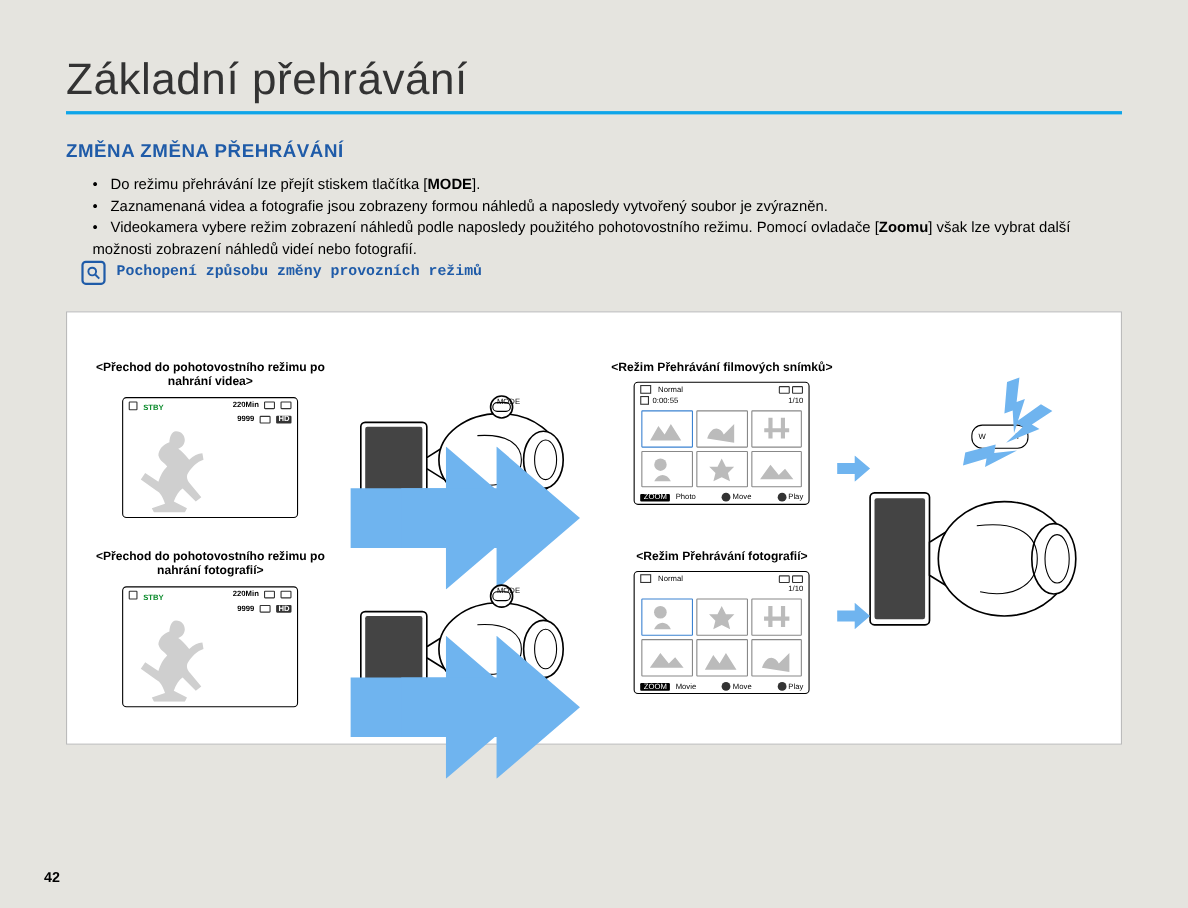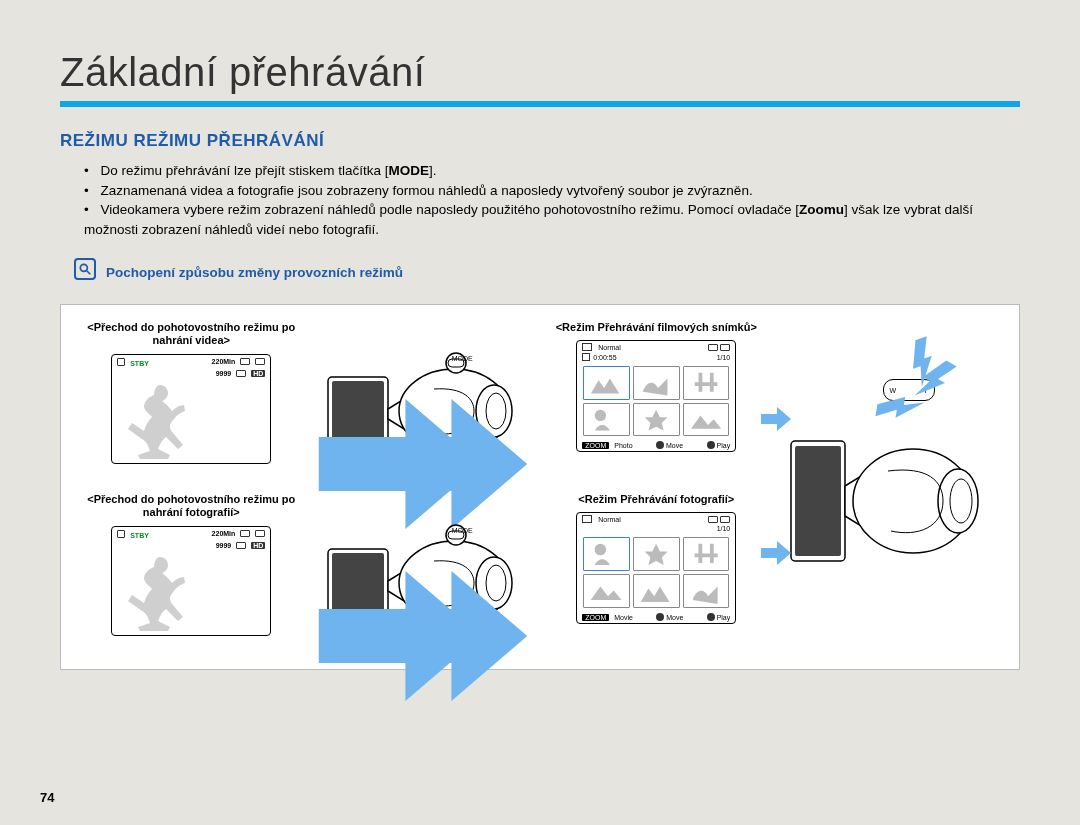--- a/index.html
+++ b/index.html
@@ -11,21 +11,21 @@
     position: relative;
     color: #000;
   }
   .page {
     padding: 50px 60px 20px 60px;
   }
   .title {
     font-size: 40px;
     font-weight: 300;
     color: #333;
-    border-bottom: 6px solid #0ea5e9;
+    border-bottom: 3px solid #0ea5e9;
     padding-bottom: 6px;
     margin-bottom: 24px;
     letter-spacing: 0.5px;
   }
   .section-heading {
     color: #1f5ba8;
     font-size: 17px;
     font-weight: 600;
     letter-spacing: 0.5px;
     margin-bottom: 10px;
@@ -36,24 +36,24 @@
     font-size: 13.5px;
     line-height: 1.45;
   }
   .bullets li::before {
     content: "•";
     margin-right: 8px;
   }
   .bullets b { font-weight: bold; }
   .subtle-row {
     display: flex;
-    align-items: flex-end;
+    align-items: center;
     gap: 10px;
-    margin-top: 18px;
     margin-left: 14px;
+    font-family: Liberation Mono, monospace;
   }
   .q-icon {
     width: 22px; height: 22px;
     border: 2px solid #1f5ba8;
     border-radius: 4px;
     display: flex;
     align-items: center;
     justify-content: center;
     color: #1f5ba8;
     flex: none;
@@ -67,21 +67,21 @@
   }
   .sub-text {
     font-size: 13.5px;
     margin-top: 2px;
   }
   
   .diagram {
     margin-top: 24px;
     background: #fff;
     border: 1px solid #bbb;
-    padding: 16px 24px 28px 24px;
+    padding: 44px 24px 28px 24px;
     display: grid;
     grid-template-columns: 1fr 1fr 1fr 1fr;
     grid-template-rows: auto auto;
     column-gap: 20px;
     row-gap: 24px;
     align-items: start;
     position: relative;
   }
   .col { display: flex; flex-direction: column; align-items: center; }
   .col-label {
@@ -218,21 +218,21 @@
   }
   .cell-svg { fill:#bbb; }
 </style>
 </head>
 <body>
 
 <div class="page">
 
   <h1 class="title">Základní přehrávání</h1>
 
-  <h2 class="section-heading">REŽIMU REŽIMU PŘEHRÁVÁNÍ</h2>
+  <h2 class="section-heading">ZMĚNA ZMĚNA PŘEHRÁVÁNÍ</h2>
 
   <ul class="bullets">
     <li>
       <span>Do režimu přehrávání lze přejít stiskem tlačítka [</span><b>MODE</b><span>].</span>
     </li>
     <li>
       <span>Zaznamenaná videa a fotografie jsou zobrazeny formou náhledů a naposledy vytvořený soubor je zvýrazněn.</span>
     </li>
     <li>
       <span>Videokamera vybere režim zobrazení náhledů podle naposledy použitého pohotovostního režimu. Pomocí ovladače [</span><b>Zoomu</b><span>] však lze vybrat další možnosti zobrazení náhledů videí nebo fotografií.</span>
@@ -491,13 +491,13 @@
               <span>Play</span>
             </span>
         </div>
       </div>
     </div>
 
   </div>
 
 </div>
 
-<div class="page-num">74</div>
+<div class="page-num">42</div>
 
 </body></html>

